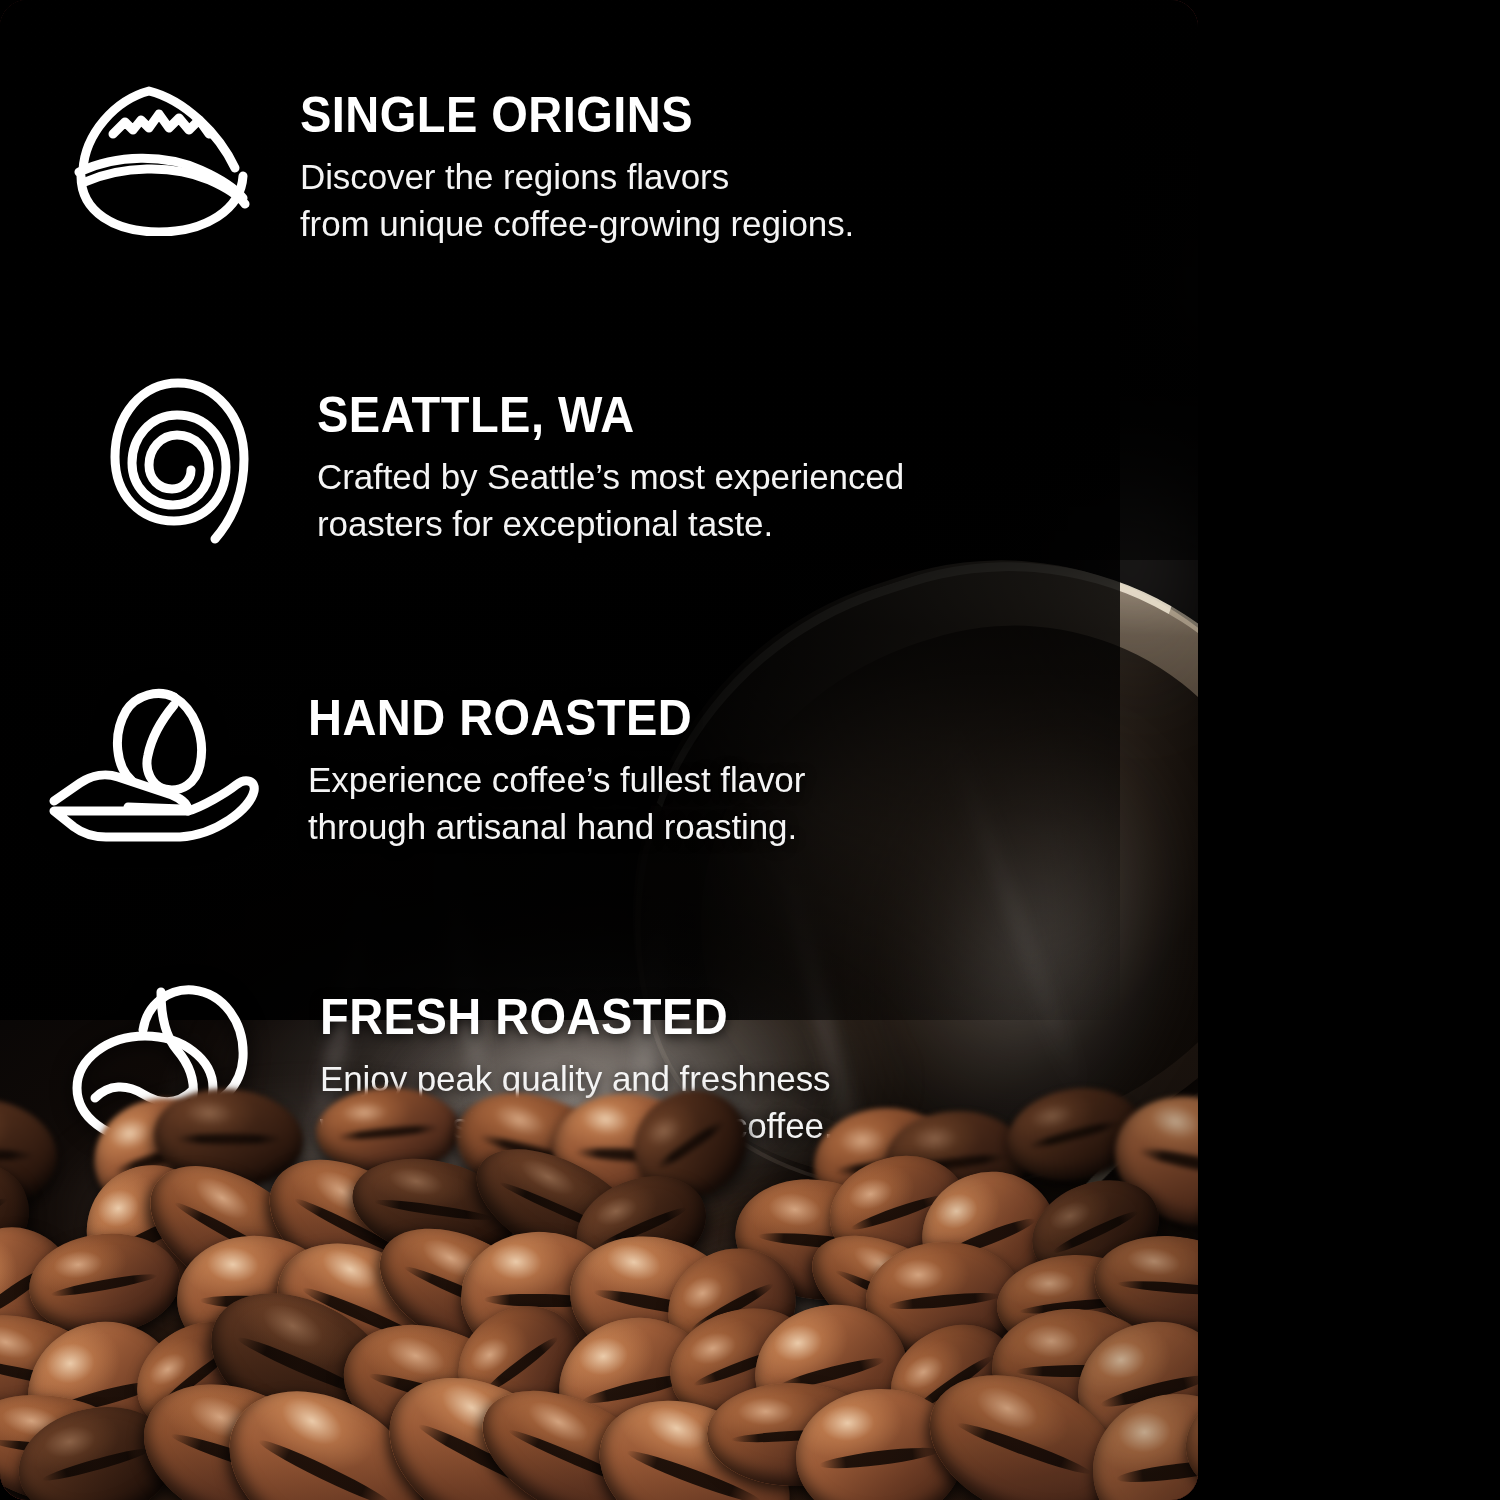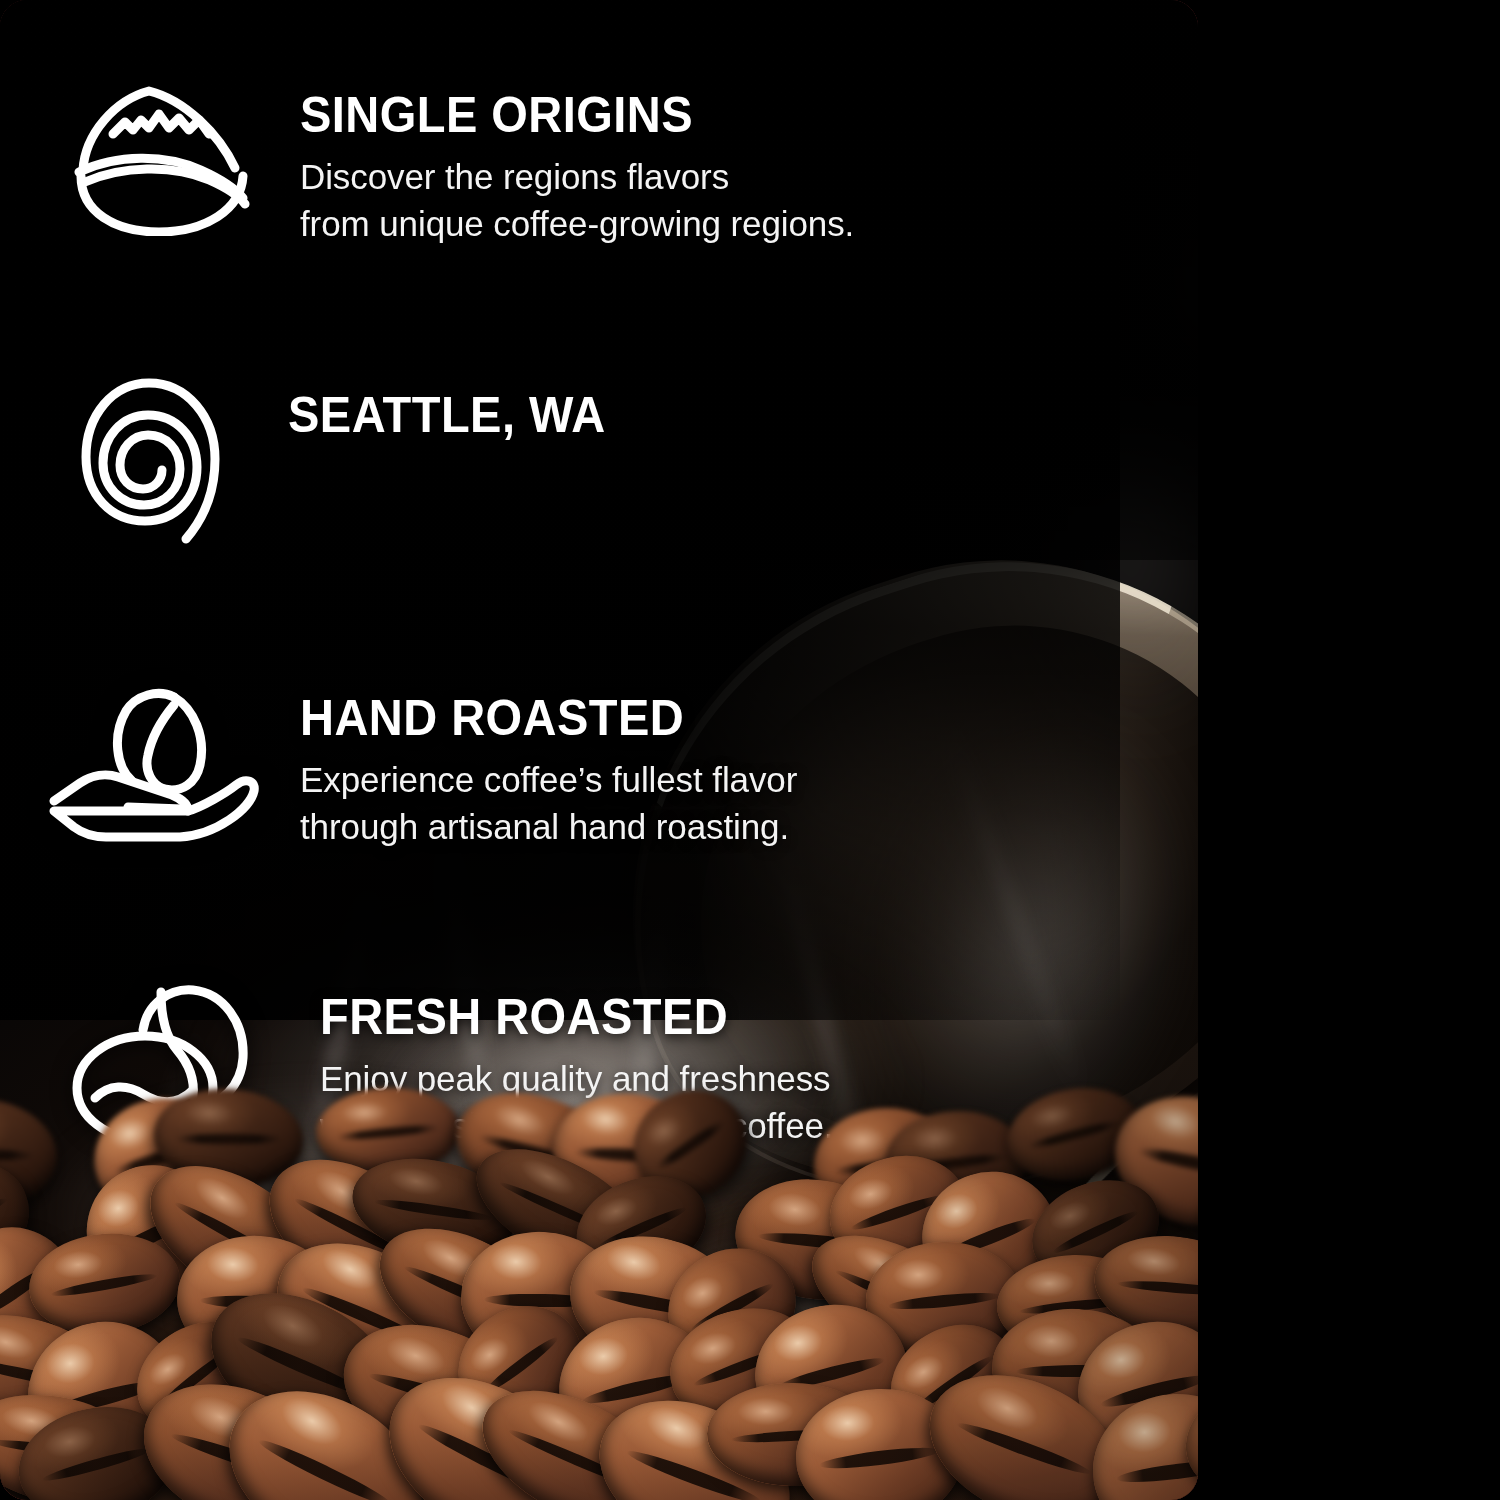--- a/index.html
+++ b/index.html
@@ -296,32 +296,34 @@
           <path d="M16 98 C 52 82, 104 80, 140 96 C 158 104, 170 112, 176 120"></path>
         </svg>
       </div>
       <div class="feature-text" style="margin-left:38px;padding-top:10px;">
         <div class="feature-title">SINGLE ORIGINS</div>
         <div class="feature-desc">Discover the regions flavors
 from unique coffee-growing regions.</div>
       </div>
     </div>
 
-    <div class="feature" style="left:50px;top:380px;">
+    <div class="feature" style="left:79px;top:380px;">
       <div class="feature-icon" style="width:200px;height:160px;">
         <svg width="150" height="178" viewBox="0 0 150 178" fill="none" stroke="#ffffff" stroke-width="9" stroke-linecap="round" stroke-linejoin="round">
           <path d="M111 168 C 130 146, 140 118, 140 88 C 140 46, 112 12, 74 12 C 38 12, 11 44, 11 86 C 11 124, 36 150, 70 150 C 100 150, 122 128, 122 96 C 122 66, 101 44, 73 44 C 47 44, 28 66, 28 92 C 28 116, 46 134, 69 134 C 90 134, 105 118, 105 98 C 105 78, 91 64, 73 64 C 57 64, 45 78, 45 94 C 45 108, 55 118, 68 118 C 79 118, 87 109, 87 99"></path>
         </svg>
       </div>
       <div class="feature-text" style="margin-left:38px;padding-top:10px;">
         <div class="feature-title">SEATTLE, WA</div>
-      </div>
-    </div>
-
-    <div class="feature" style="left:40px;top:685px;">
+        <div class="feature-desc">Crafted by Seattle’s most experienced
+roasters for exceptional taste.</div>
+      </div>
+    </div>
+
+    <div class="feature" style="left:40px;top:685px;gap:8px;">
       <div class="feature-icon" style="width:222px;height:160px;">
         <svg width="222" height="160" viewBox="0 0 222 160" fill="none" stroke="#ffffff" stroke-width="9" stroke-linecap="round" stroke-linejoin="round">
           <path d="M92 96 C 76 82, 72 50, 86 26 C 96 10, 118 4, 134 12"></path>
           <path d="M134 12 C 154 24, 166 52, 160 80 C 156 98, 142 108, 124 104"></path>
           <path d="M124 104 C 112 100, 104 86, 108 70 C 112 50, 124 32, 134 20"></path>
           <path d="M14 116 L 40 98 C 52 90, 66 88, 78 92 L 132 110 C 142 114, 148 120, 148 126"></path>
           <path d="M88 122 L 142 124"></path>
           <path d="M148 126 C 162 122, 186 108, 196 100 C 206 92, 216 96, 214 106 C 210 124, 176 150, 140 152 L 66 152 C 52 152, 42 148, 34 142 L 14 126 Z"></path>
         </svg>
       </div>

